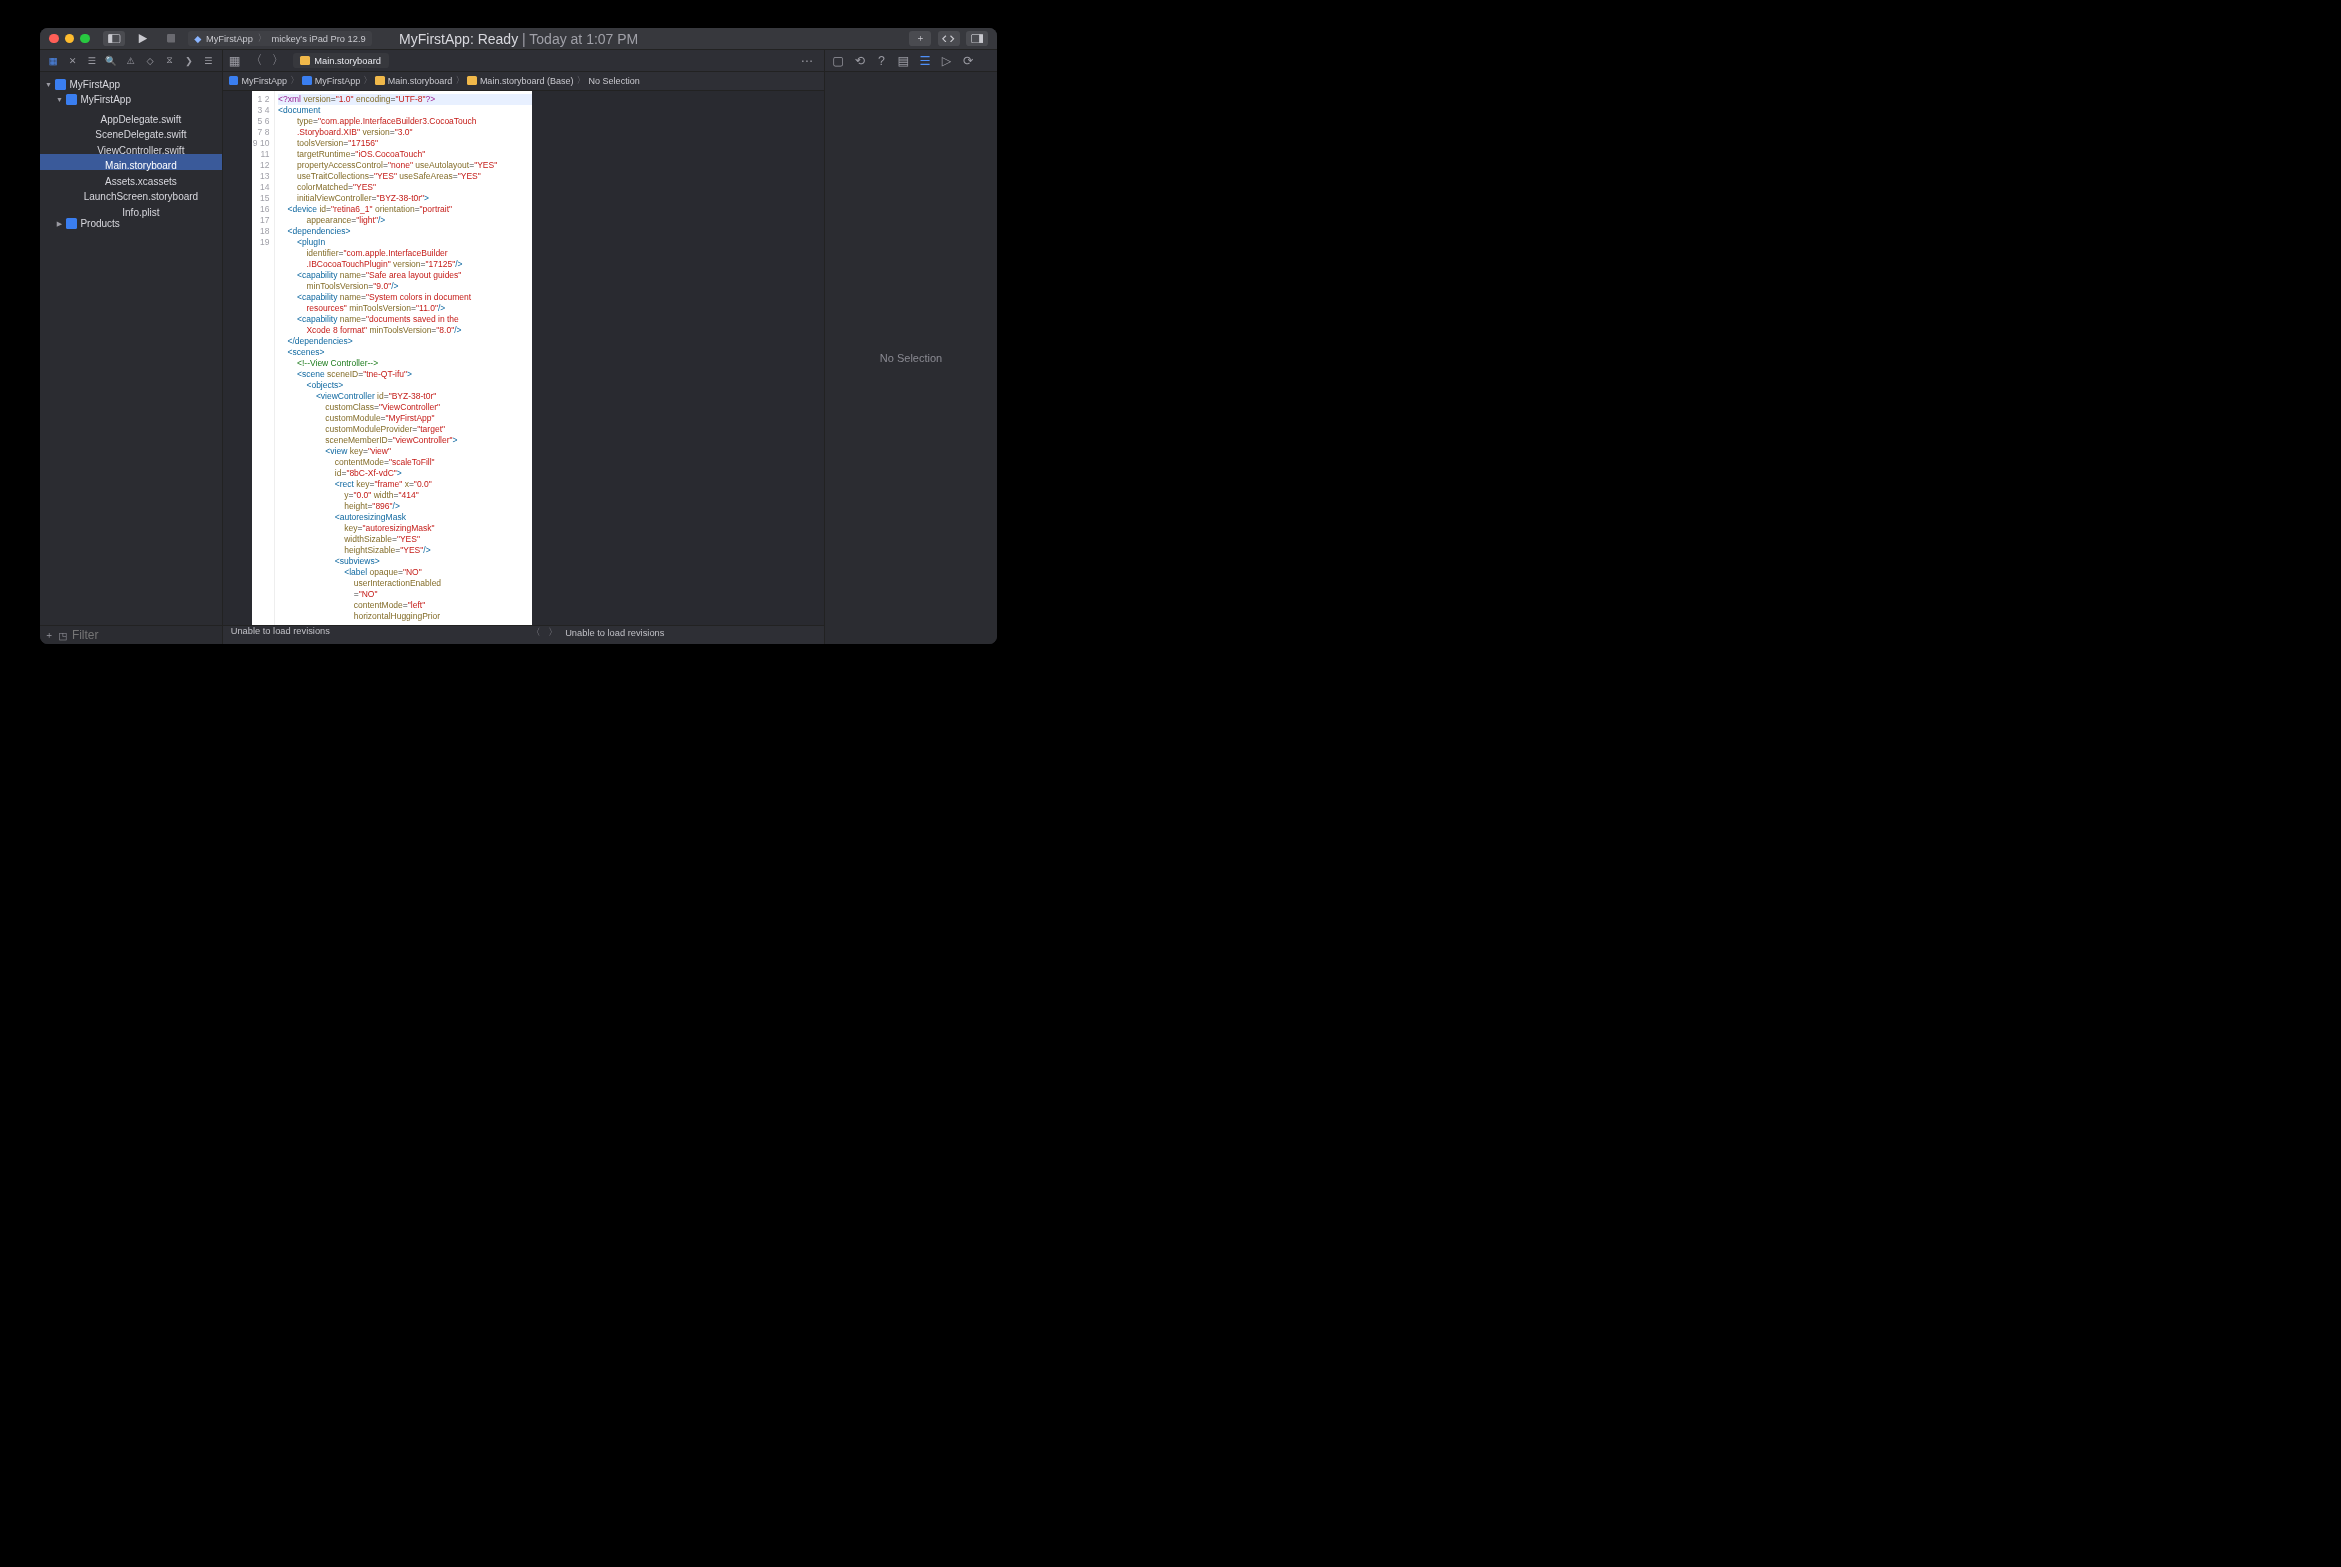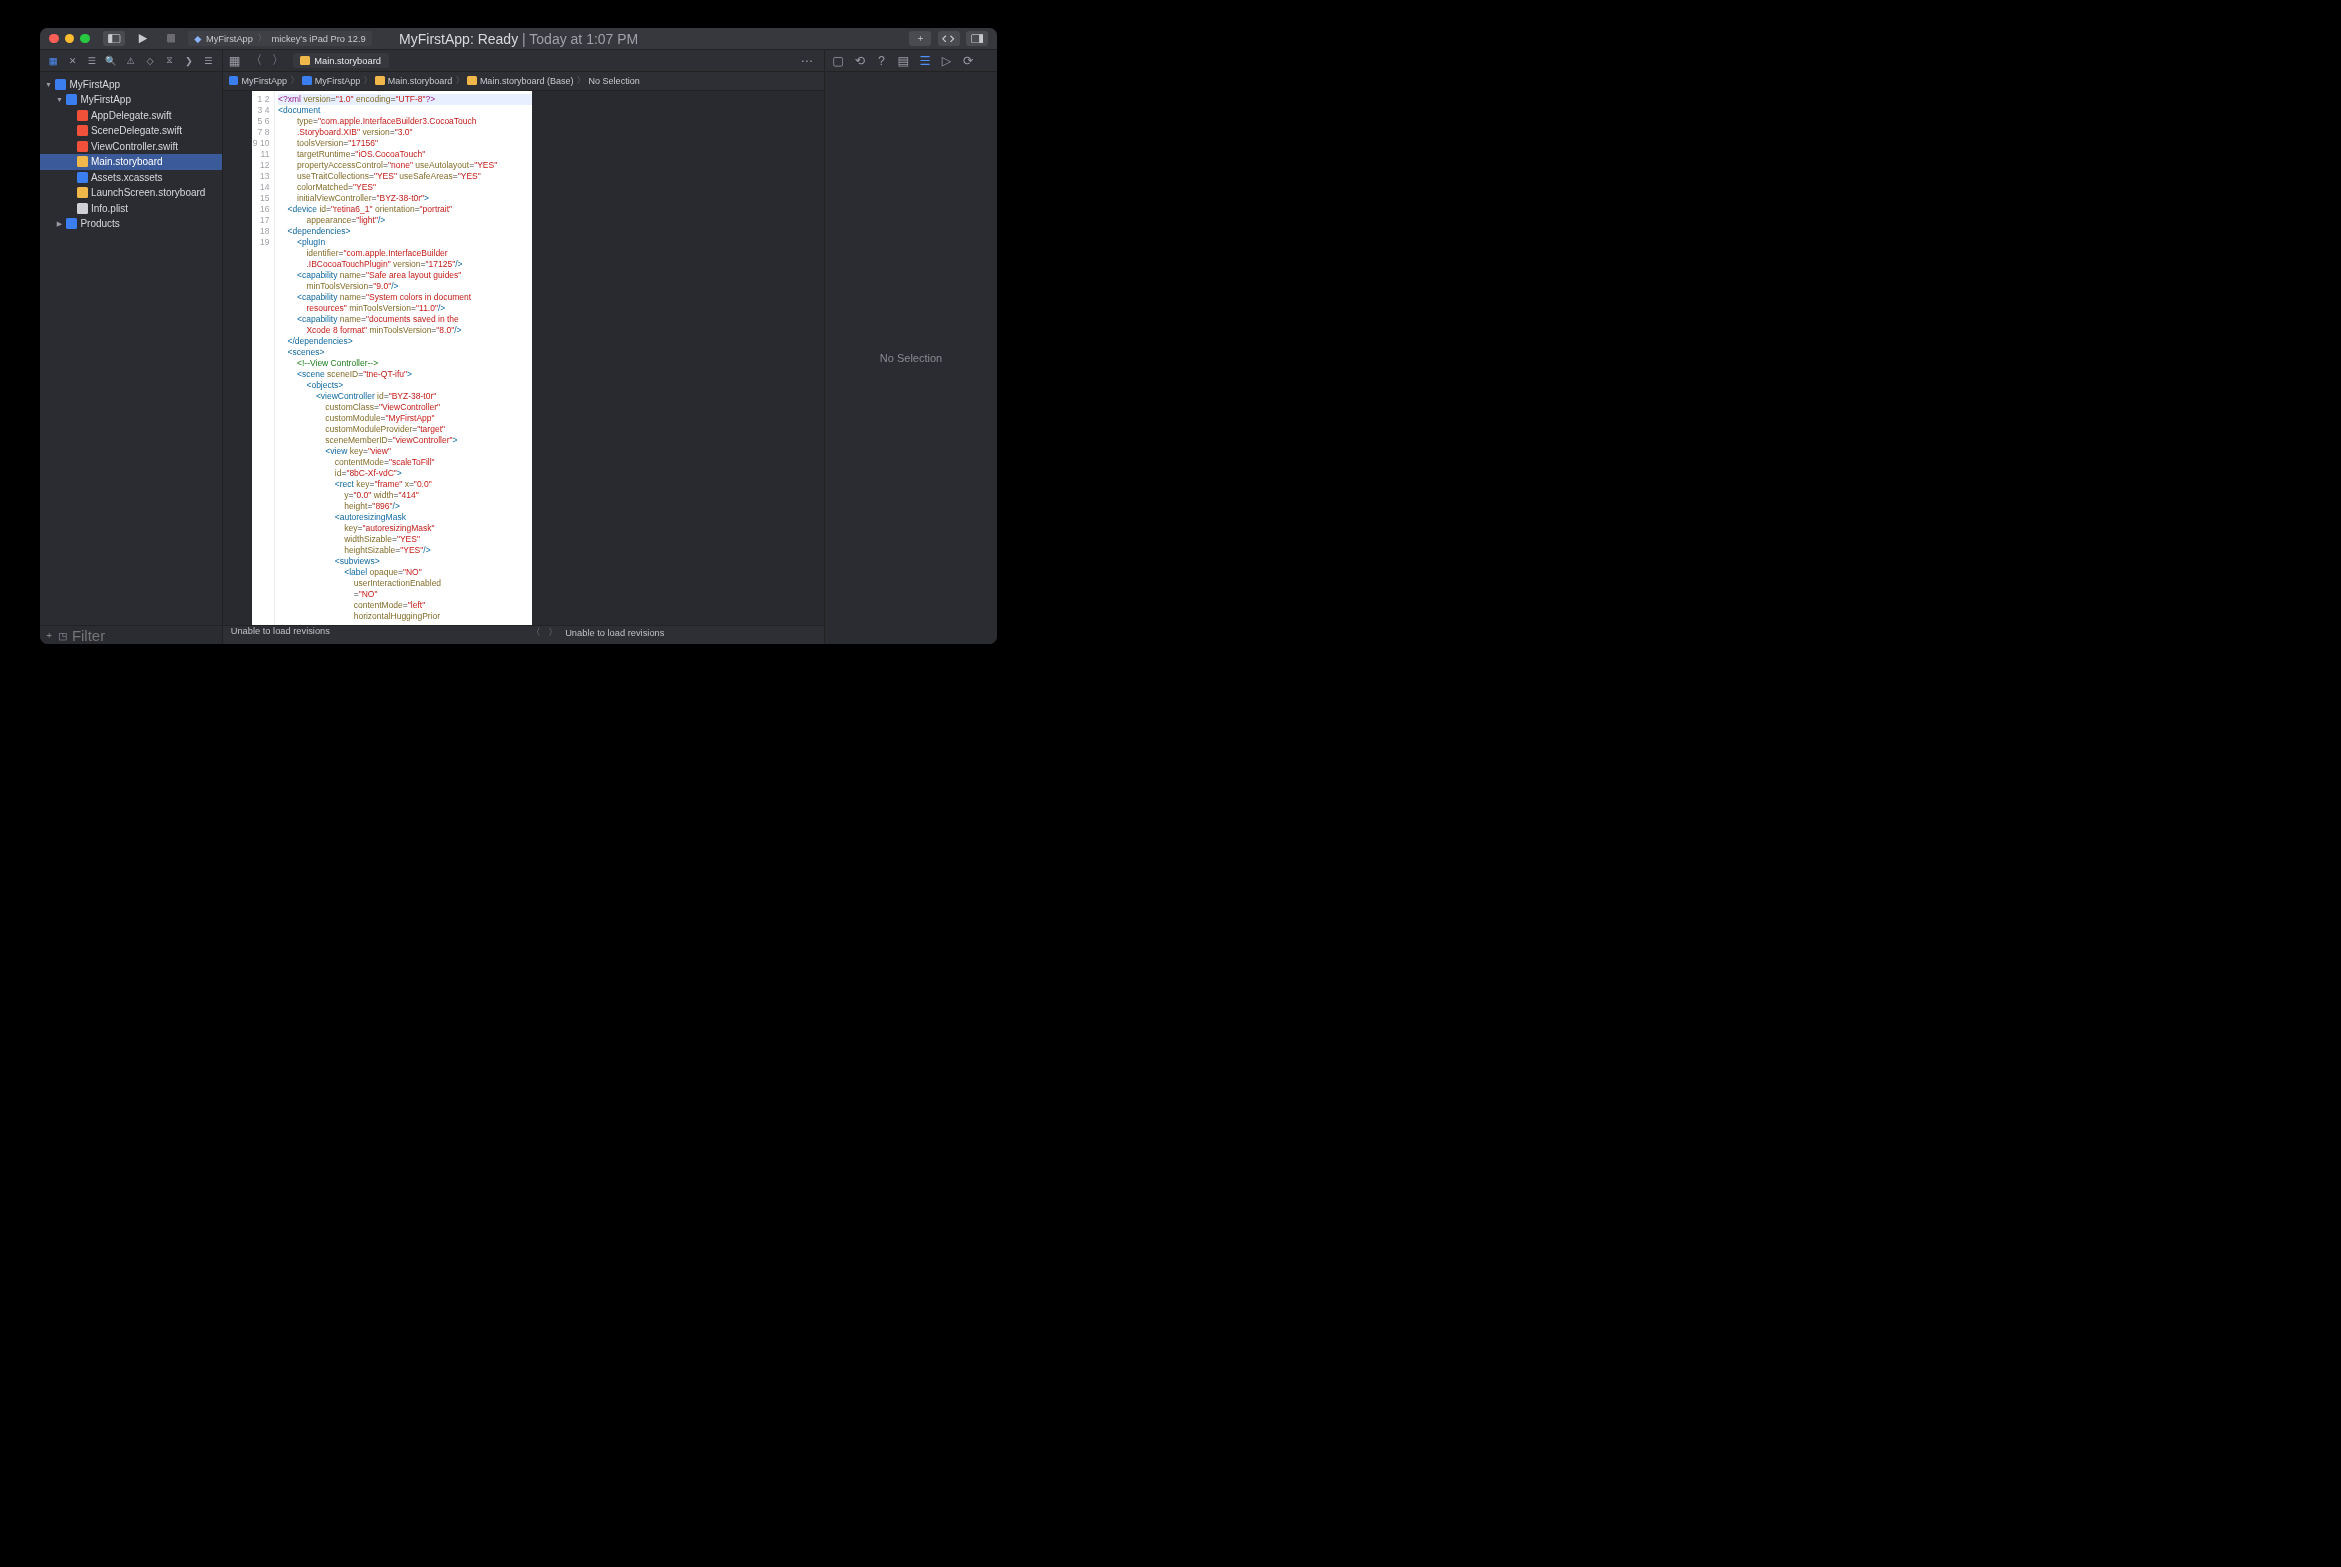--- a/index.html
+++ b/index.html
@@ -33,23 +33,23 @@
   
   .body { flex:1; display:flex; min-height:0; }
   .sidebar { width:183px; background:#2b2c31; border-right:0.8px solid #222; display:flex; flex-direction:column; }
   .tree { flex:1; padding:4.6px 0; font-size:10px; color:#d8d8de; overflow:auto; }
   .row { display:flex; align-items:center; height:15.5px; padding-right:6.2px; gap:3.1px; white-space:nowrap; }
   .row .disc { width:7.7px; text-align:center; color:#9a9aa2; font-size:7px;}
   .row .fic { width:11px; height:11px; border-radius:1.5px; display:inline-flex; align-items:center; justify-content:center; font-size:7px; color:#fff;}
   .fic.proj{background:#3a7ef0;} .fic.folder{background:#3a7ef0;} .fic.swift{background:#f05138;} .fic.sb{background:#f0b84a;} .fic.assets{background:#3a7ef0;} .fic.plist{background:#d0d0d6; color:#333;}
   .row.selected { background:#3a5a9a; color:#fff; }
   .row.selected .disc{color:#fff;}
-  .pad0{padding-left:4.6px;} .pad1{padding-left:15.5px;} .pad2{padding-left:26px;}
+  .pad0{padding-left:4.6px;} .pad1{padding-left:15.5px;} .pad2{padding-left:26px;flex-direction:column;}
   .sidebar-bottom { height:18.6px; border-top:0.8px solid #222; display:flex; align-items:center; padding:0 4.6px; gap:4.6px; color:#9a9aa2; font-size:9.3px;}
-  .sidebar-bottom input { flex:1; background:transparent; border:none; color:#d8d8de; font-size:15px; outline:none;}
+  .sidebar-bottom input { flex:1; background:transparent; border:none; color:#d8d8de; font-size:12px; outline:none;}
   .sb-ic{width:12.4px;text-align:center;}
   
   .editor-col { flex:1; display:flex; flex-direction:column; min-width:0; }
   .jumpbar { height:18.6px; background:#2e2f35; border-bottom:0.8px solid #222; display:flex; align-items:center; font-size:9px; color:#c9c9cf; padding:0 6.2px; gap:3.1px; }
   .jumpbar .jic{width:9.3px;height:9.3px;border-radius:1.5px;display:inline-block;}
   .jumpbar .jic.proj{background:#3a7ef0;} .jumpbar .jic.folder{background:#3a7ef0;} .jumpbar .jic.sb{background:#f0b84a;}
   .jumpbar .chev{color:#7a7a80;}
   .split { flex:1; display:flex; min-height:0; }
   .code-pane { flex:0 0 280px; background:#fff; display:flex; min-width:0; font-family: "SF Mono","Menlo",monospace; font-size:8.5px; line-height:11px; overflow:hidden;margin-left:29px;}
   .gutter { width:23px; background:#fff; color:#a0a0a8; text-align:right; padding:3.1px 4.6px 3.1px 0; border-right:0.8px solid #eee;}

